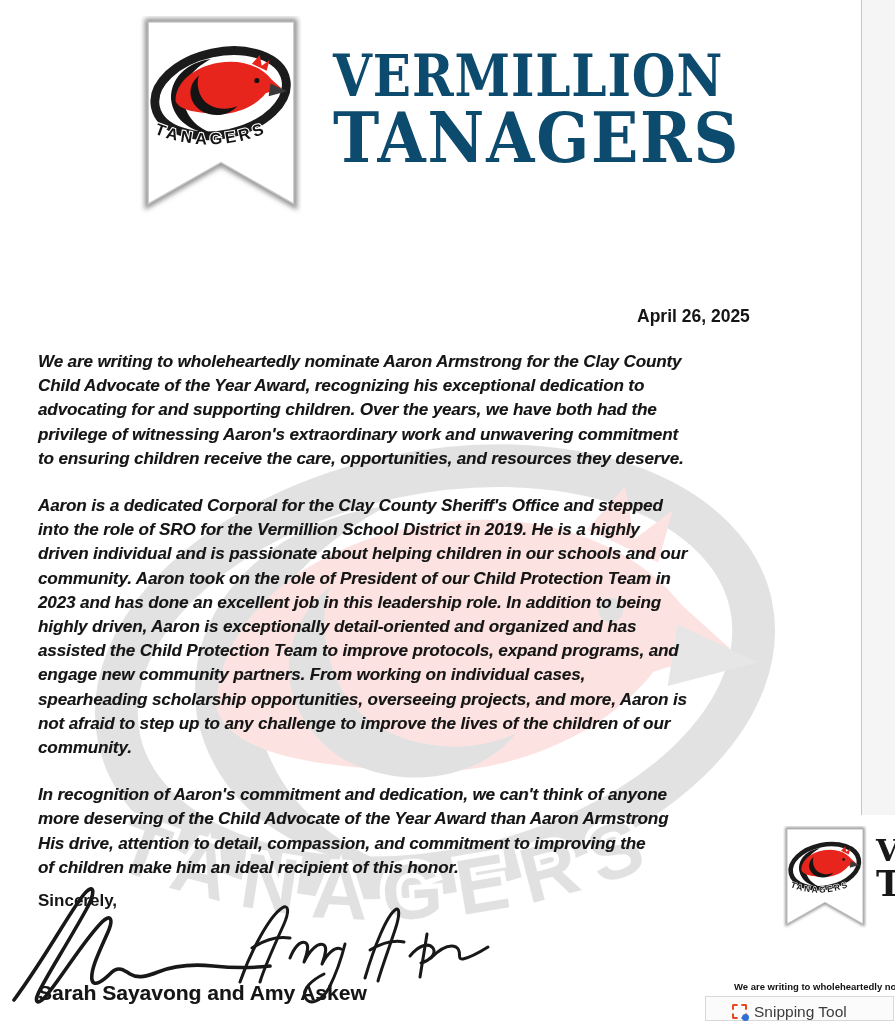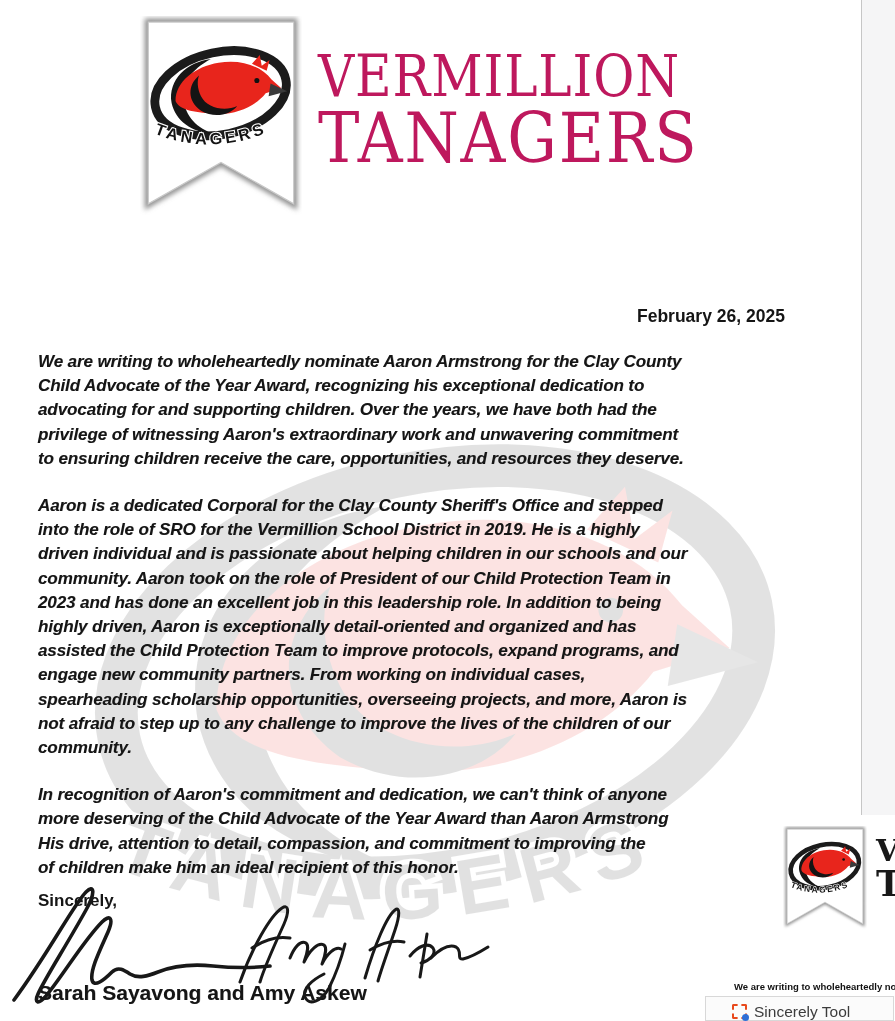--- a/index.html
+++ b/index.html
@@ -1,21 +1,21 @@
 <!DOCTYPE html>
 <html><head>
 <meta charset="utf-8">
 <style>
   html,body{margin:0;padding:0;background:#ffffff;}
   .page{position:relative;width:895px;height:1021px;background:#ffffff;overflow:hidden;
         font-family:"Liberation Sans",sans-serif;color:#151515;}
   
   .banner-logo{position:absolute;left:140px;top:16px;width:162px;height:202px;z-index:2;}
-  .wordmark{position:absolute;left:318px;top:46px;z-index:2;color:#be185d;
-            font-family:"DejaVu Serif","Liberation Serif",serif;font-weight:normal;}
+  .wordmark{position:absolute;left:333px;top:46px;z-index:2;color:#0c4a6e;
+            font-family:"DejaVu Serif","Liberation Serif",serif;font-weight:bold;}
   .wordmark .wm1{font-size:57px;line-height:60px;letter-spacing:1px;transform:scaleX(0.88);transform-origin:left;}
   .wordmark .wm2{font-size:69px;line-height:64px;letter-spacing:2px;transform:scaleX(0.90);transform-origin:left;}
   
   .watermark{position:absolute;left:55px;top:425px;width:760px;height:522px;opacity:0.12;z-index:0;pointer-events:none;}
   
   .date{position:absolute;left:637px;top:306px;font-size:17.5px;font-weight:bold;z-index:1;}
   .body-text{position:absolute;left:38px;top:350px;width:728px;z-index:1;}
   .para{font-size:17px;font-weight:bold;line-height:24.2px;letter-spacing:-0.1px;margin:0 0 23px 0;
         text-shadow:0.35px 0.35px 0 rgba(20,20,20,0.35);font-style:italic;}
   .closing{position:absolute;left:38px;top:891px;font-size:17px;font-weight:bold;z-index:1;}
@@ -82,21 +82,21 @@
 
   <div class="wordmark">
     <div class="wm1">VERMILLION</div>
     <div class="wm2">TANAGERS</div>
   </div>
 
   <svg class="watermark" viewBox="0 0 160 110" preserveAspectRatio="none">
     <use href="#emblem"></use>
   </svg>
 
-  <div class="date">February 26, 2025</div>
+  <div class="date">April 26, 2025</div>
 
   <div class="body-text">
     <p class="para">We are writing to wholeheartedly nominate Aaron Armstrong for the Clay County<br>Child Advocate of the Year Award, recognizing his exceptional dedication to<br>advocating for and supporting children. Over the years, we have both had the<br>privilege of witnessing Aaron's extraordinary work and unwavering commitment<br>to ensuring children receive the care, opportunities, and resources they deserve.</p>
     <p class="para">Aaron is a dedicated Corporal for the Clay County Sheriff's Office and stepped<br>into the role of SRO for the Vermillion School District in 2019. He is a highly<br>driven individual and is passionate about helping children in our schools and our<br>community. Aaron took on the role of President of our Child Protection Team in<br>2023 and has done an excellent job in this leadership role. In addition to being<br>highly driven, Aaron is exceptionally detail-oriented and organized and has<br>assisted the Child Protection Team to improve protocols, expand programs, and<br>engage new community partners. From working on individual cases,<br>spearheading scholarship opportunities, overseeing projects, and more, Aaron is<br>not afraid to step up to any challenge to improve the lives of the children of our<br>community.</p>
     <p class="para">In recognition of Aaron's commitment and dedication, we can't think of anyone<br>more deserving of the Child Advocate of the Year Award than Aaron Armstrong<br>His drive, attention to detail, compassion, and commitment to improving the<br>of children make him an ideal recipient of this honor.</p>
   </div>
 
   <div class="closing">Sincerely,</div>
 
   <svg class="signatures" viewBox="0 0 500 130">
@@ -126,17 +126,17 @@
     </svg>
     <div class="mini-wordmark">
       <div class="mw1">VE</div>
       <div class="mw2">TA</div>
     </div>
     <div class="snippet-line">We are writing to wholeheartedly nomin</div>
     <div class="toast">
       <span class="snip-icon">
           <span class="blue-dot"></span>
         </span>
-      <span class="toast-label">Sincerely Tool</span>
+      <span class="toast-label">Snipping Tool</span>
     </div>
   </div>
 
 </div>
 
 </body></html>

